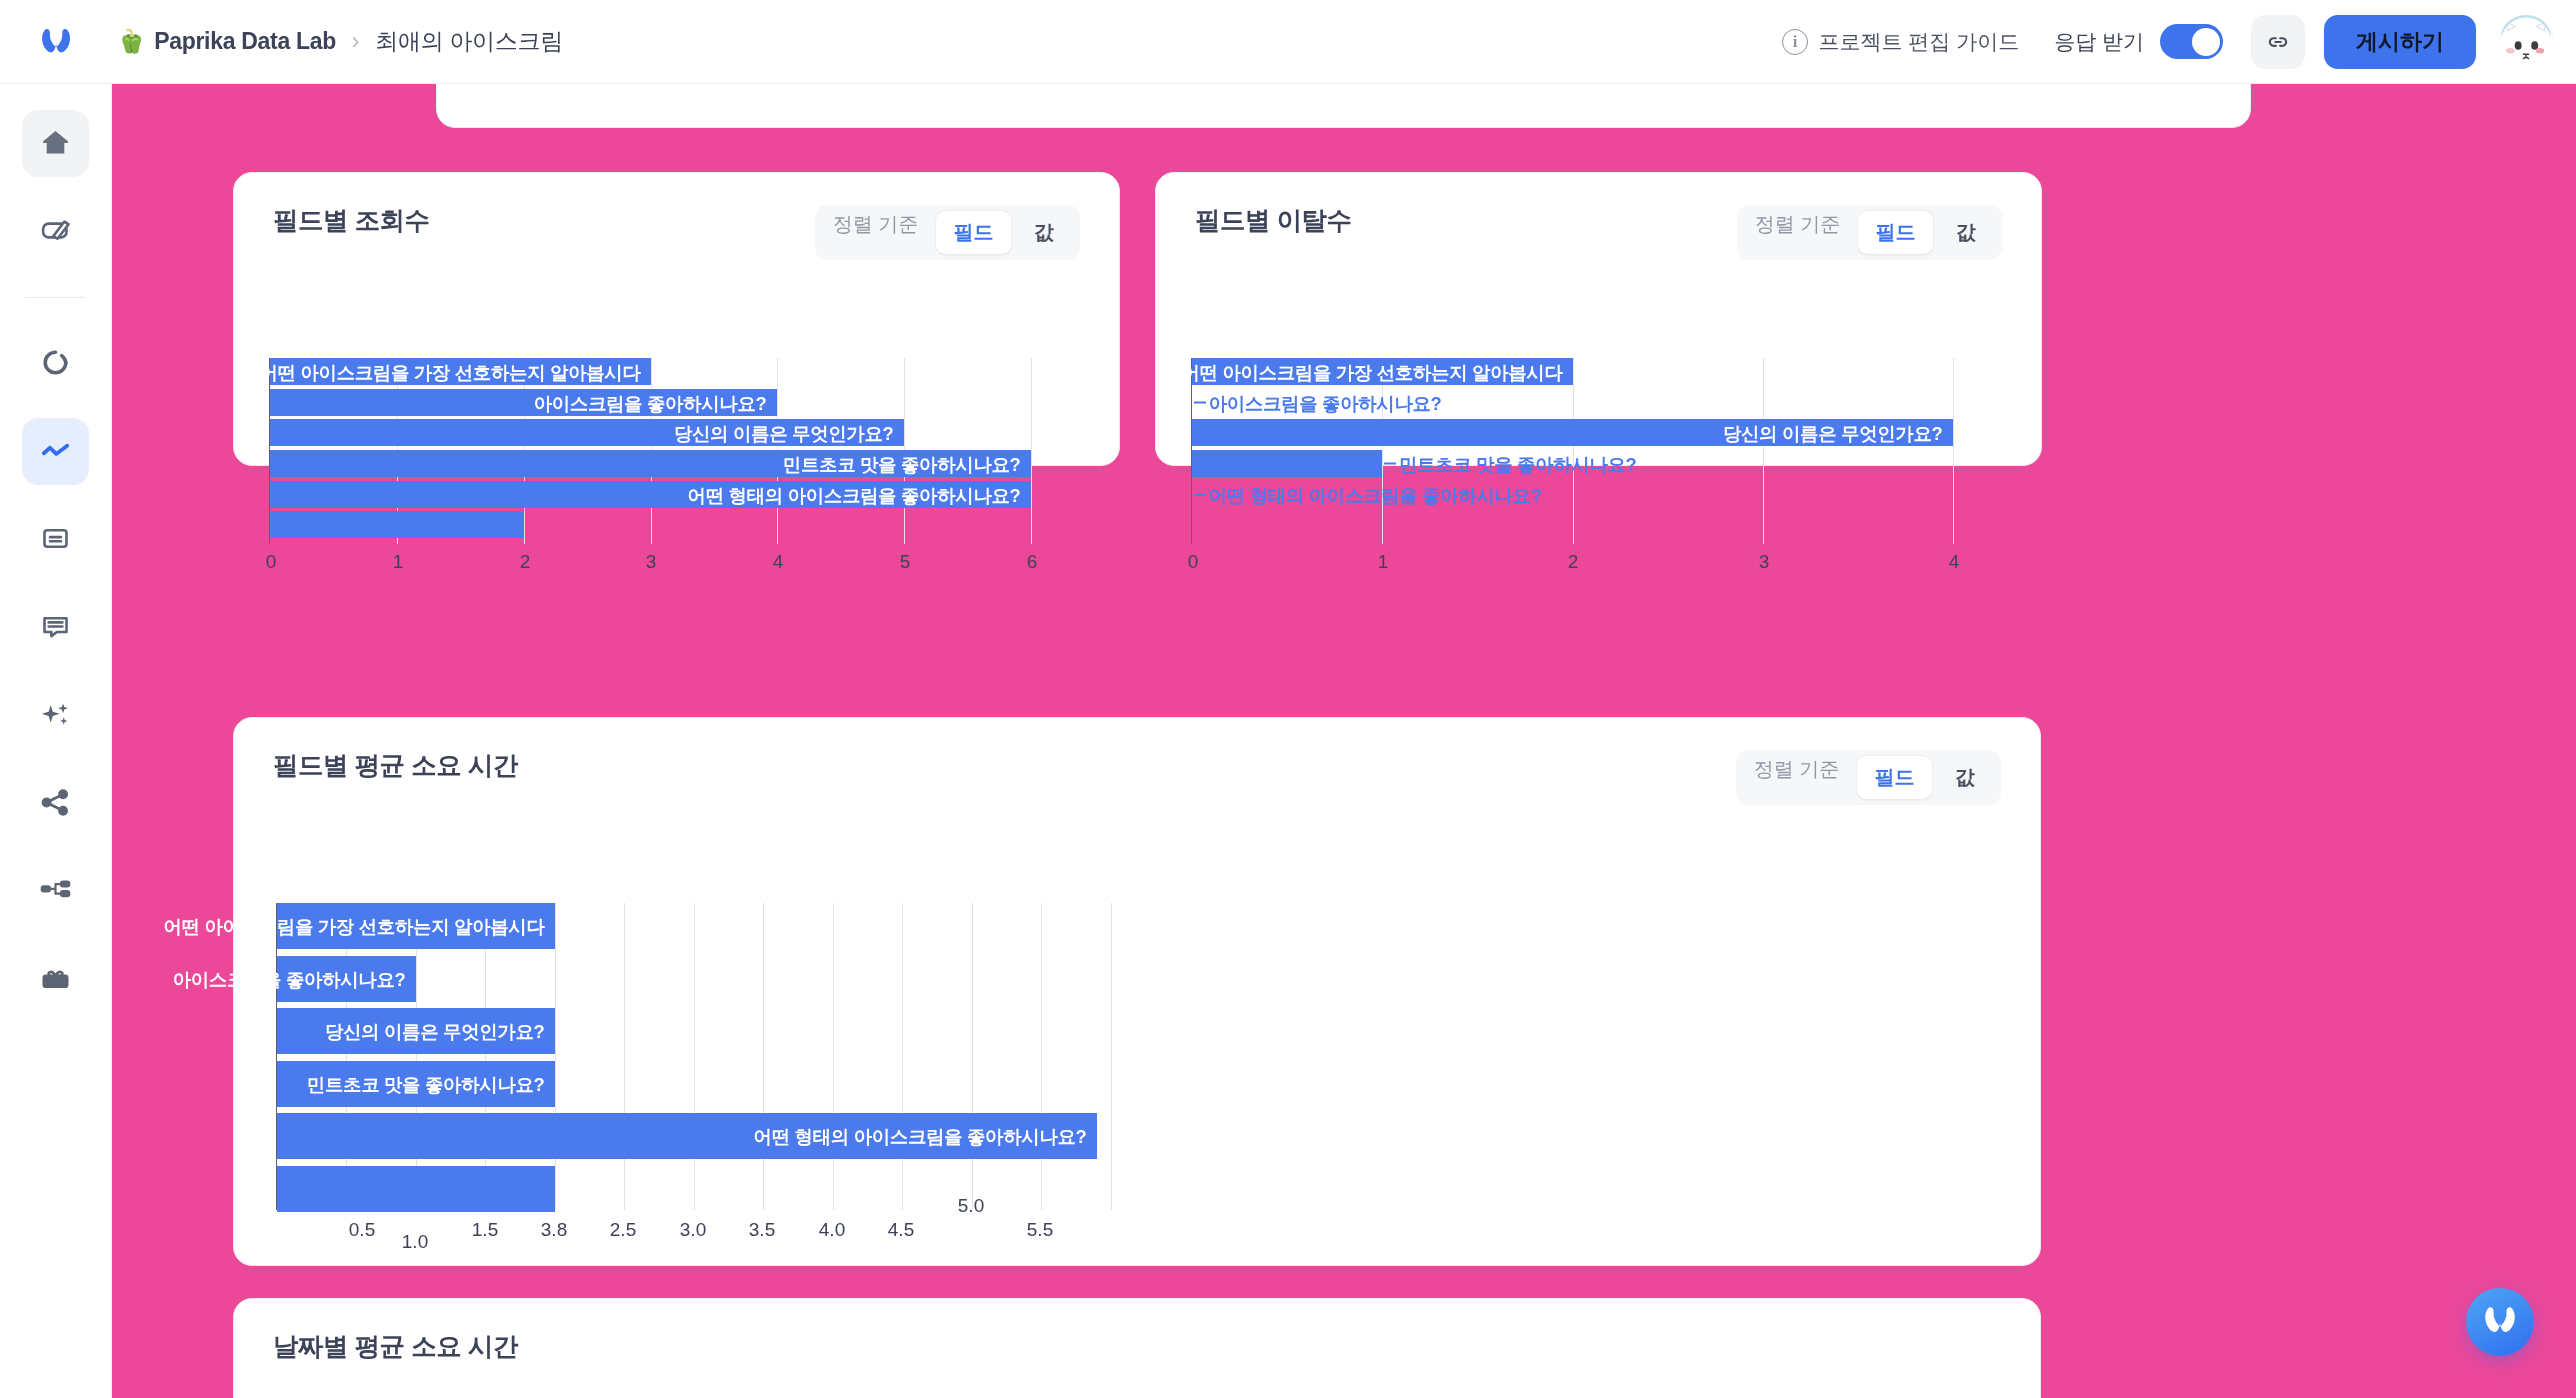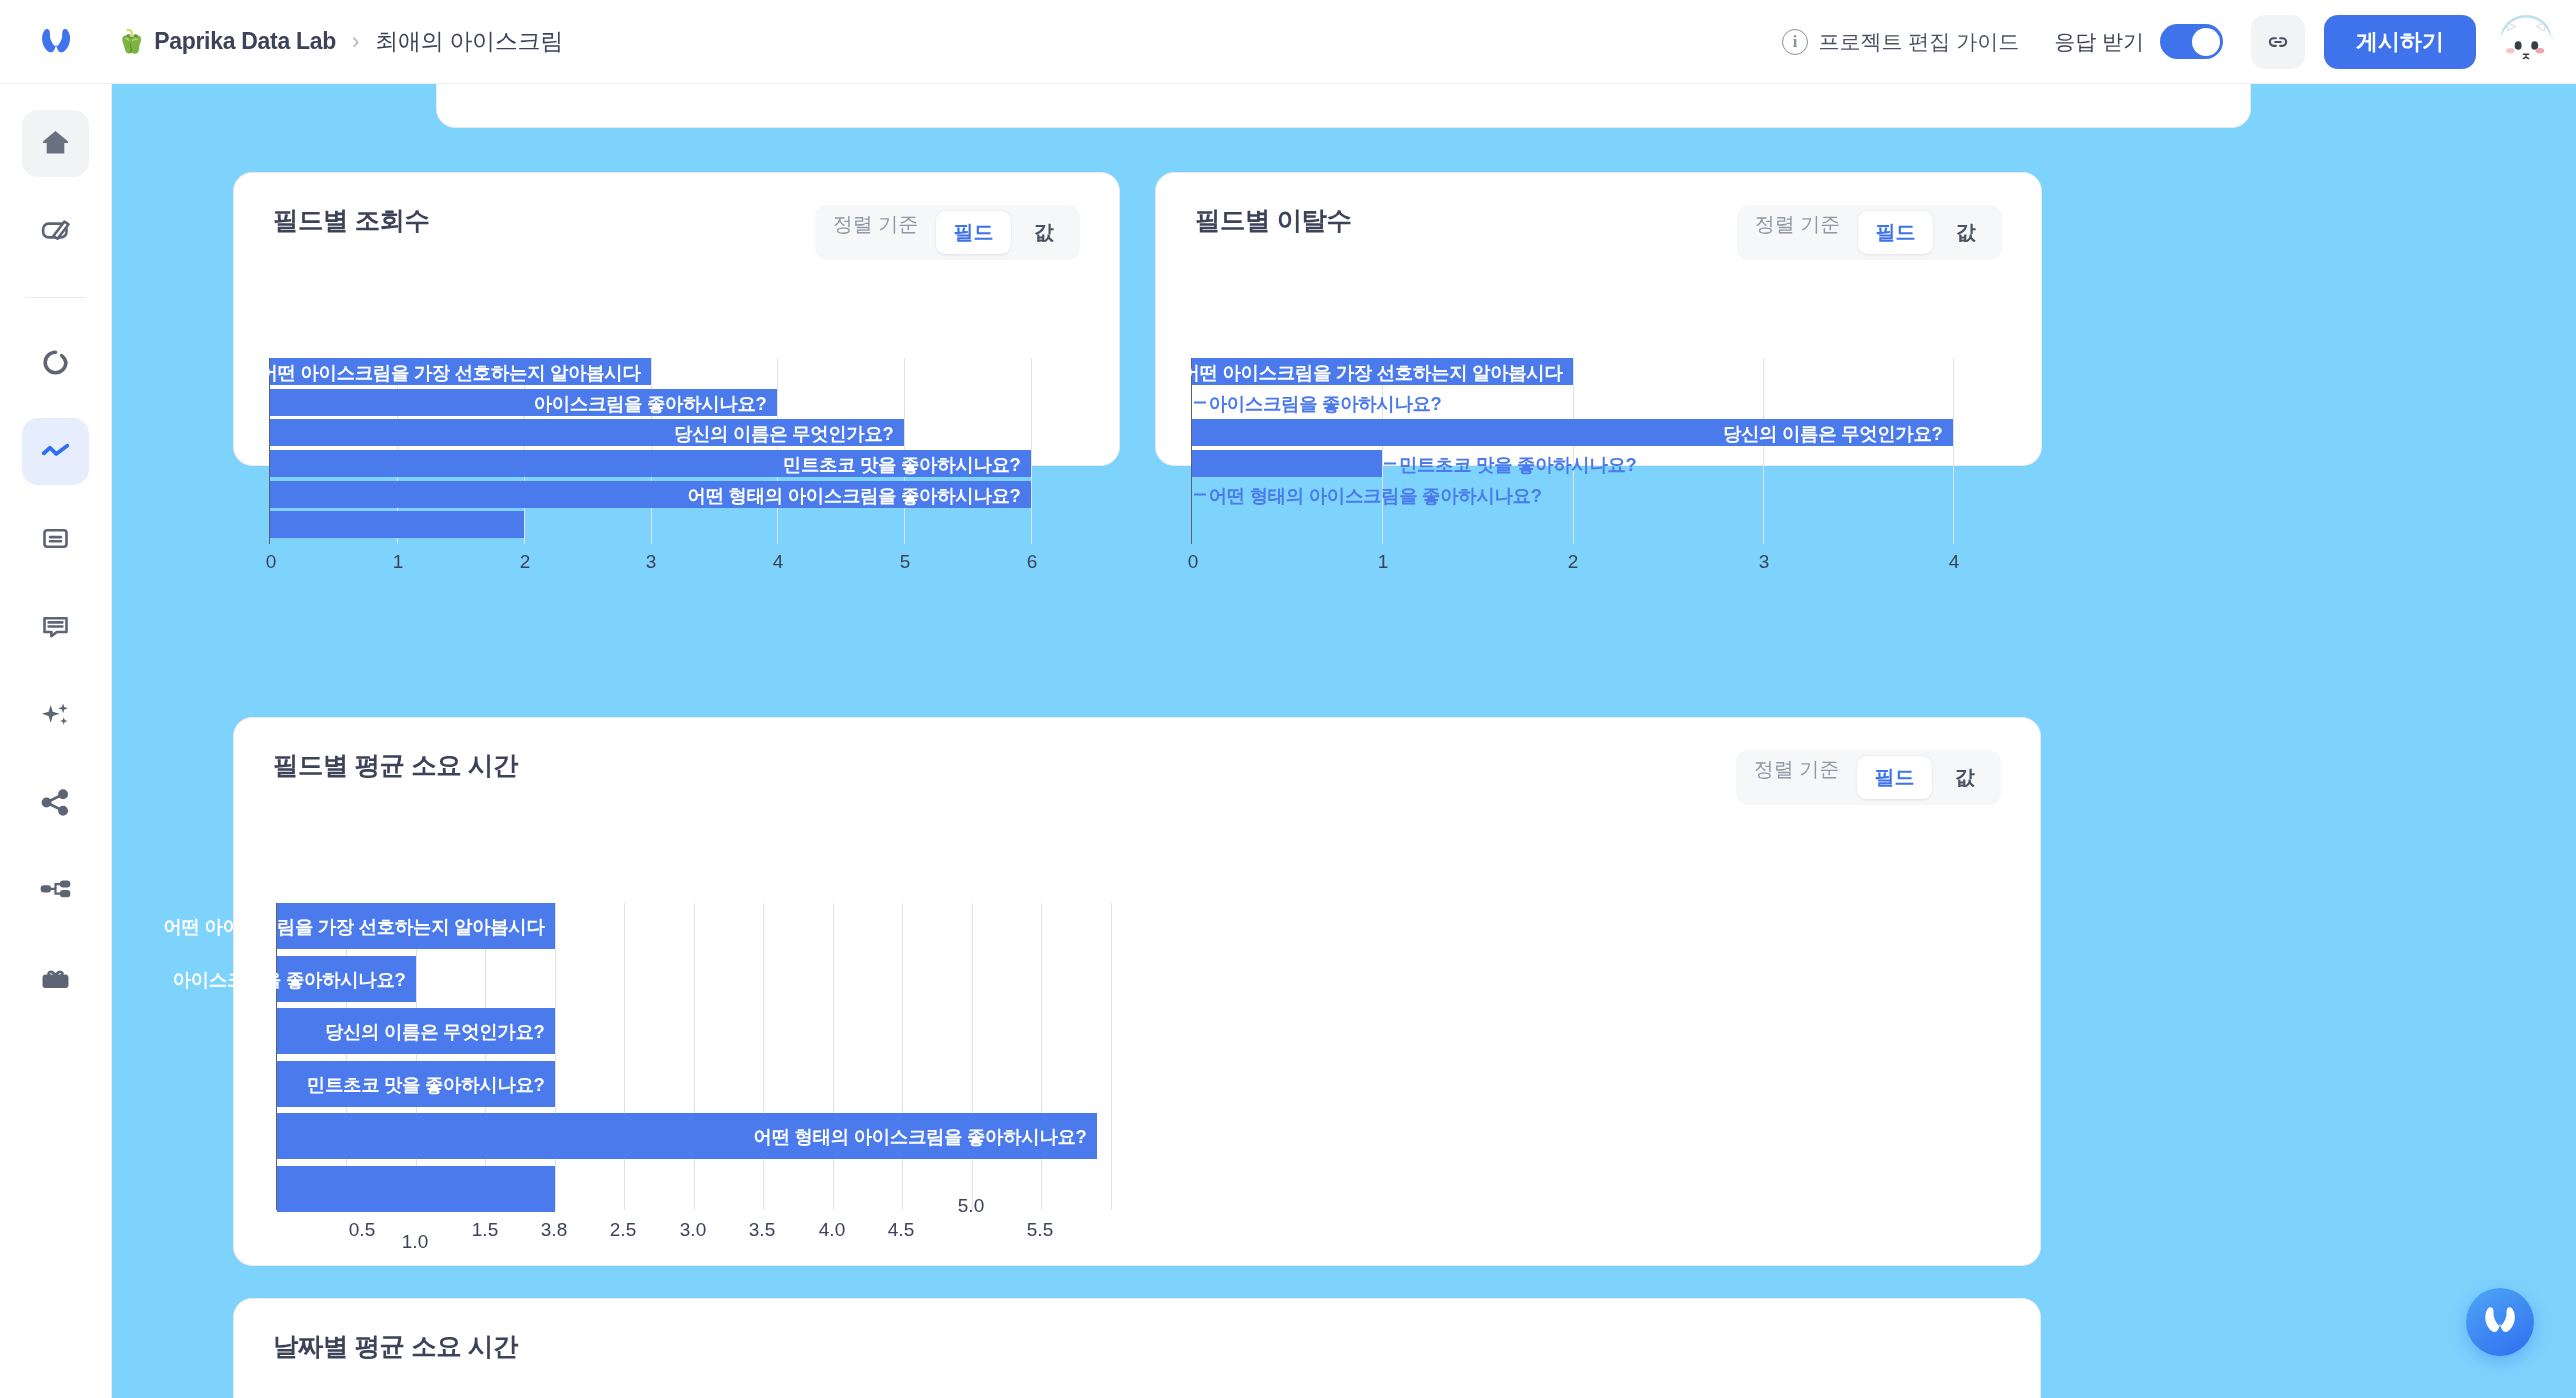--- a/index.html
+++ b/index.html
@@ -67,21 +67,21 @@
     background: #fff;
   }
   .icon-btn {
     width: 54px; height: 54px; border-radius: 14px;
     background: #f2f3f5; border: none;
     display: flex; align-items: center; justify-content: center;
     cursor: pointer; margin-right: 19px;
   }
   .publish-btn {
     height: 54px; padding: 0 32px; border-radius: 14px;
-    background: #3f73ec; color: #ffffff; border: none;
+    background: #3f73ec; color: #0f172a; border: none;
     font-size: 22px; font-weight: 700; cursor: pointer;
     font-family: "Liberation Sans", sans-serif;
     margin-right: 23px;
   }
   .avatar {
     width: 54px; height: 54px; border-radius: 50%;
     overflow: hidden; cursor: pointer; background: #ffffff;
     display: flex; align-items: center; justify-content: center;
   }
 
@@ -104,21 +104,21 @@
   .nav-item.active-blue { background: #e6edfd; }
   .nav-divider {
     width: 61px; height: 0.9px; background: #e8eaee;
     margin: 10.5px 0 33px 0;
   }
 
   
   .main {
     position: absolute; top: 84px; left: 112px;
     width: 2464px; height: 1314px;
-    background: #7dd3fc;
+    background: #ec4899;
     overflow: hidden;
   }
 
   .card {
     background: #ffffff;
     border: 0.9px solid #e8eaee;
     border-radius: 19px;
     position: absolute;
   }
   

